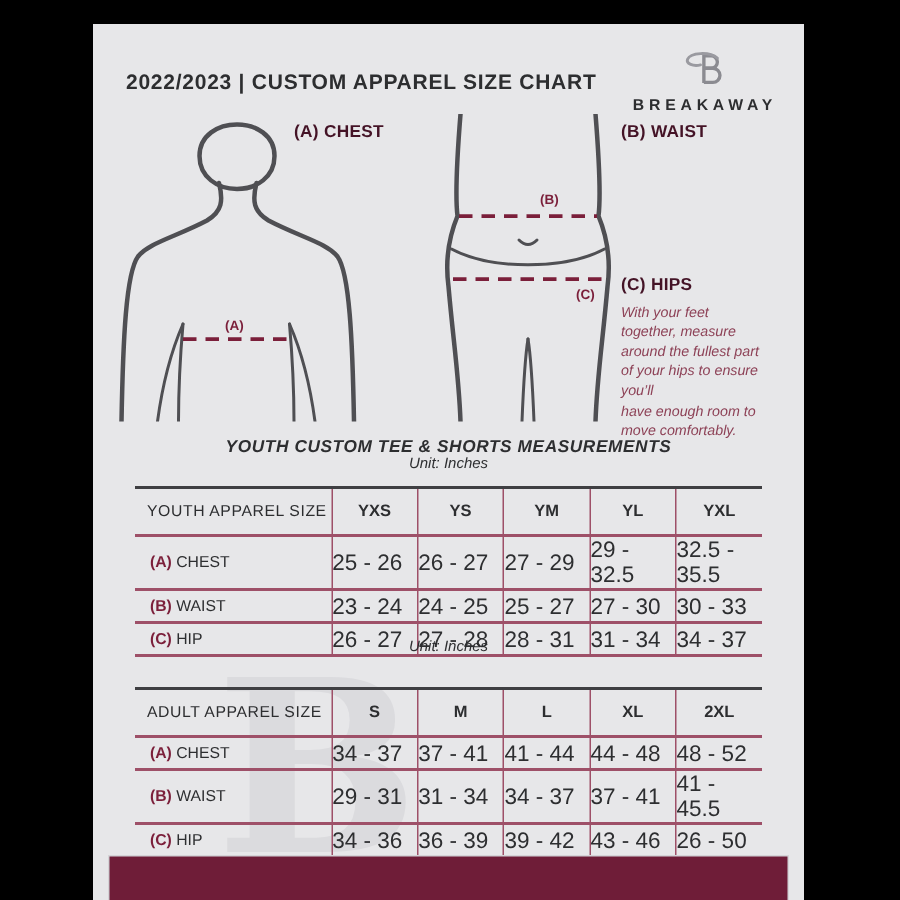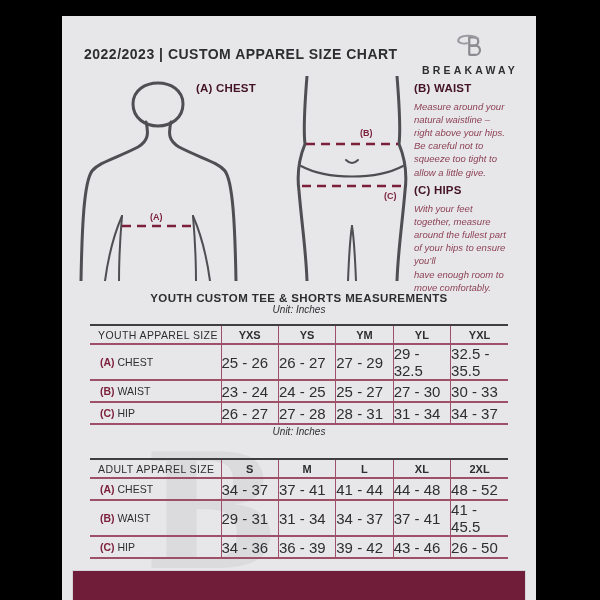--- a/index.html
+++ b/index.html
@@ -34,33 +34,33 @@
   #hips-inst  { left:352px; top:108px; }
   .inst h3 { font-size:11.5px; font-weight:bold; color:#441326; letter-spacing:0.2px; margin-bottom:6px; }
   .inst p {
     font-size:9.5px; font-style:italic; color:#8d4156;
     line-height:1.38; white-space:pre-line;
   }
   
   .section-title { position:absolute; left:0; width:474px; text-align:center; z-index:2; }
   #youth-title { top:276px; }
   #adult-title { top:410px; }
-  .section-title .t { font-size:11.5px; font-weight:bold; letter-spacing:0.4px; color:#2d2e30; }
+  .section-title .t { font-size:11.5px; font-weight:bold; letter-spacing:0.4px; color:#2d2e30;font-style:italic; }
   .section-title .u { font-size:10px; font-style:italic; color:#2d2e30; margin-top:0; }
   
   .size-table {
     position:absolute; left:28px; width:418px;
     border-collapse:collapse; z-index:2;
     border-top:2px solid #3f3f42;
   }
   #youth-table { top:308px; }
   #adult-table { top:442px; }
   .size-table tr { border-bottom:2px solid #9e5068; }
   .size-table th, .size-table td { height:22px; vertical-align:middle; }
-  .size-table tr.hdr th { height:19px; }
+  .size-table tr.hdr th { height:32px; }
   .size-table th:not(:first-child), .size-table td:not(:first-child) { border-left:1px solid #9e5068; }
   th.label-col { text-align:left; padding-left:8px; font-weight:normal; font-size:10.5px; letter-spacing:0.4px; color:#2d2e30; }
   th.size-col { font-size:11px; font-weight:bold; color:#2d2e30;margin-left:31px; }
   td.row-label { text-align:left; padding-left:10px; font-size:10.5px; color:#2d2e30; }
   td.row-label .key { color:#7b1f3a; font-weight:bold; }
   td.value { text-align:left; font-size:15px; color:#2d2e30; }
   col.c-label { width:131px; }
   col.c-size { width:57.4px; }
   
   .footer-bar {
@@ -121,26 +121,20 @@
       <line class="dash" x1="10" y1="110" x2="110" y2="110"></line>
       <text class="fig-label" x="68" y="60">(B)</text>
       <text class="fig-label" x="92" y="123">(C)</text>
     </svg>
 
     <div class="inst" id="chest-inst">
       <h3>(A) CHEST</h3>
     </div>
     <div class="inst" id="waist-inst">
       <h3>(B) WAIST</h3>
-      <p>Measure around your
-natural waistline –
-right above your hips.
-Be careful not to
-squeeze too tight to
-allow a little give.</p>
     </div>
     <div class="inst" id="hips-inst">
       <h3>(C) HIPS</h3>
       <p>With your feet
 together, measure
 around the fullest part
 of your hips to ensure
 you’ll
 have enough room to
 move comfortably.</p>

